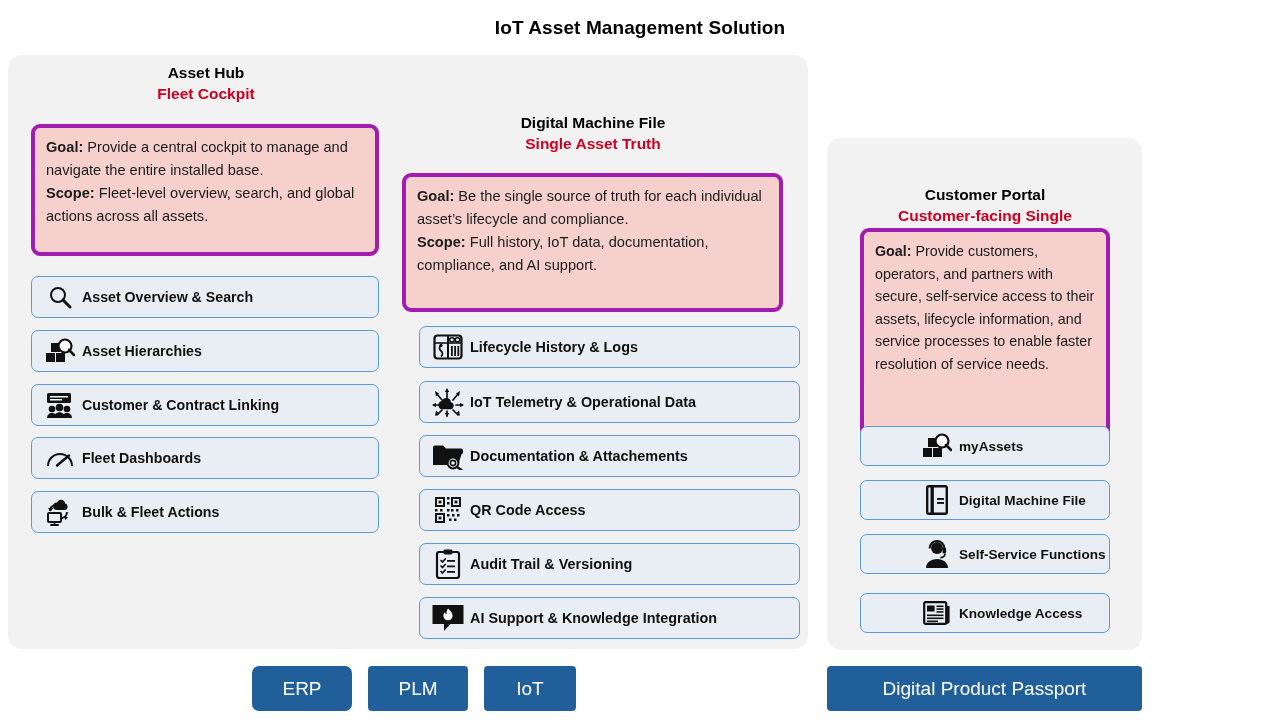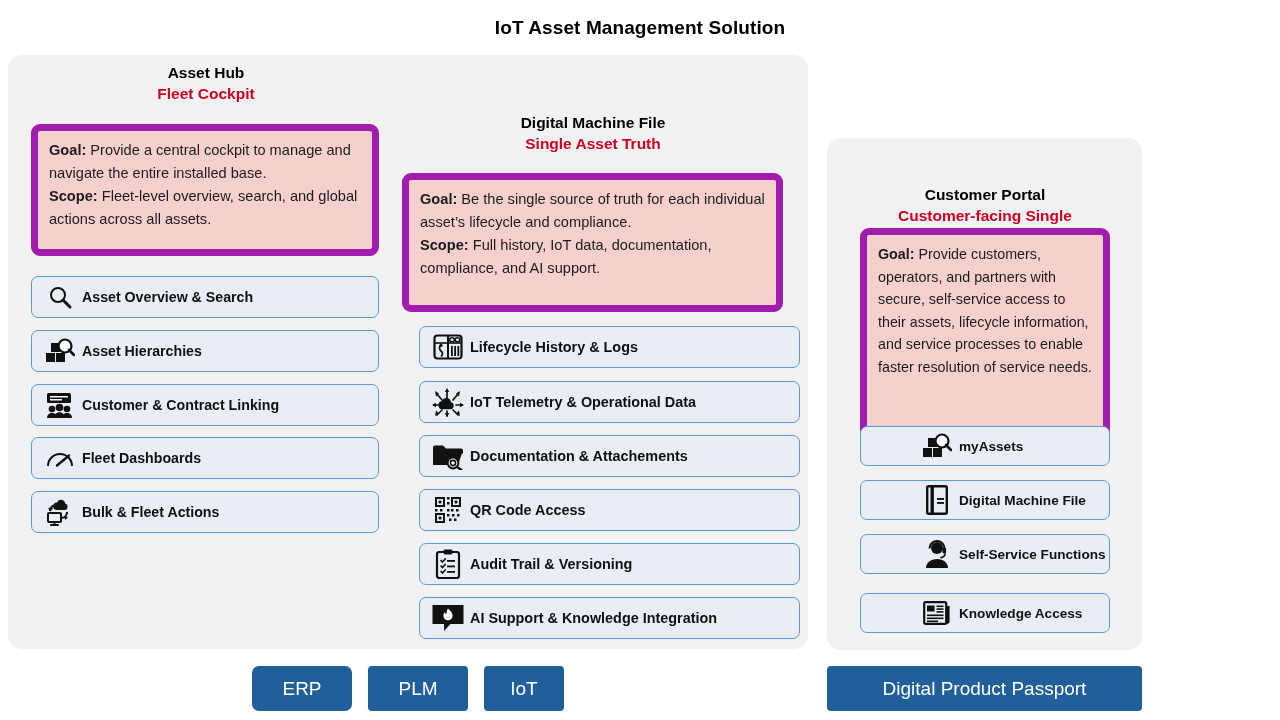--- a/index.html
+++ b/index.html
@@ -58,21 +58,21 @@
     white-space: nowrap;
   }
   #head-hub     { left: 30px;  top: 63px;  width: 352px; }
   #head-dmf     { left: 402px; top: 113px; width: 382px; }
   #head-portal  { left: 845px; top: 169px; width: 280px; margin-top: 16px; }
 
   
   .goal-box {
     position: absolute;
     background: #f6d0cc;
-    border: 7px solid #a21caf;
+    border: 4px solid #a21caf;
     border-radius: 9px;
     box-sizing: border-box;
     padding: 8px 11px 9px 11px;
     font-size: 14.6px;
     line-height: 23px;
     color: #1c1c1c;
   }
   .goal-box b { font-weight: bold; }
   #goal-left  { left: 31px;  top: 124px; width: 348px; height: 132px; }
   #goal-mid   { left: 402px; top: 173px; width: 381px; height: 139px; }
@@ -125,21 +125,21 @@
     color: #ffffff;
     display: flex;
     align-items: center;
     justify-content: center;
     font-size: 19px;
     font-weight: normal;
     box-sizing: border-box;
   }
   #btn-erp { left: 252px; top: 666px; width: 100px; height: 45px; border-radius: 7px; }
   #btn-plm { left: 368px; top: 666px; width: 100px; height: 45px; }
-  #btn-iot { left: 484px; top: 666px; width: 80px; height: 45px; }
+  #btn-iot { left: 484px; top: 666px; width: 92px; height: 45px; }
   #btn-dpp { left: 827px; top: 666px; width: 315px; height: 45px; }
 </style>
 </head>
 <body>
 
 <div class="page-title">IoT Asset Management Solution</div>
 
 <div class="panel" id="panel-left"></div>
 <div class="panel" id="panel-right"></div>
 

